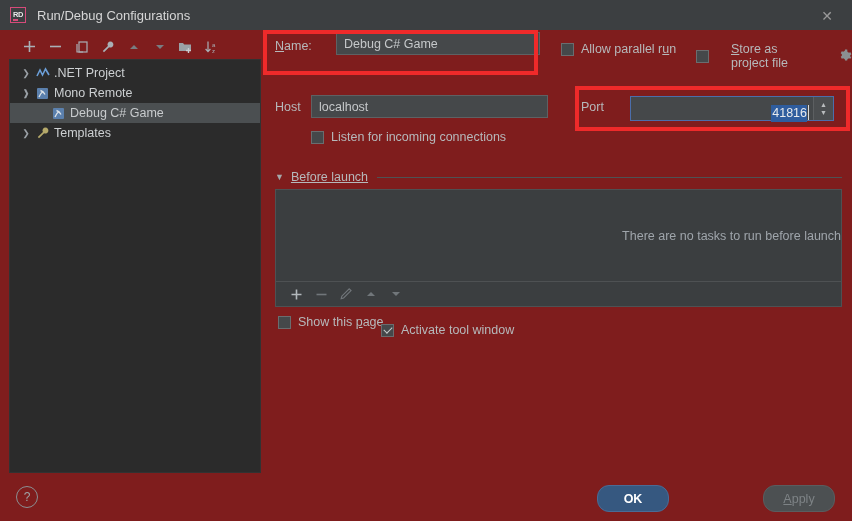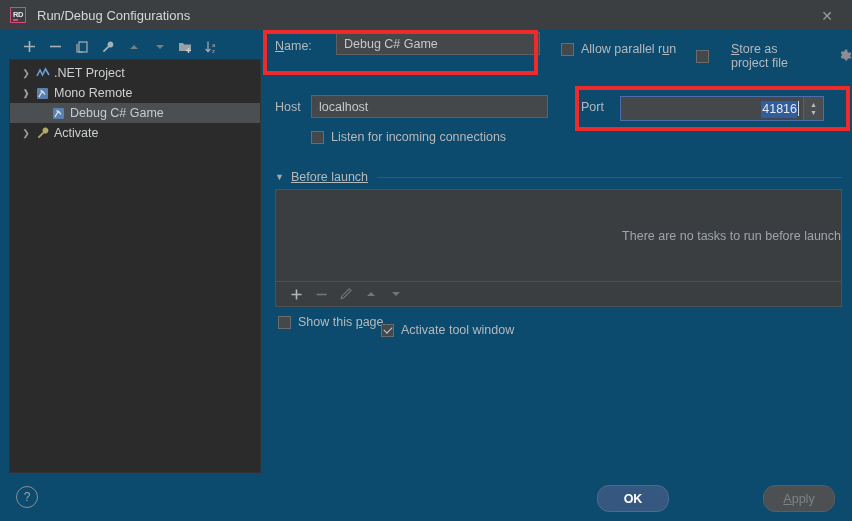--- a/index.html
+++ b/index.html
@@ -13,21 +13,21 @@
     overflow: hidden;
     font-family: "Liberation Sans", sans-serif;
     font-size: 12.5px;
     color: #bbbbbb;
     position: relative;
     -webkit-font-smoothing: antialiased;
   }
   .dialog {
     position: absolute;
     inset: 0;
-    background: #0c4a6e;
+    background: #7f1d1d;
   }
 
   
   .titlebar {
     position: absolute;
     left: 0; top: 0;
     width: 852px;
     height: 30px;
     background: #3c3f41;
     display: flex;
@@ -146,27 +146,27 @@
     height: 23px;
     display: flex;
     align-items: center;
     padding: 0 7px;
     color: #c5c8ca;
     font-size: 12.5px;
   }
 
   .spinner-field {
     position: absolute;
-    left: 39px; top: 3px;
+    left: 49px; top: 3px;
     width: 204px; height: 25px;
     background: #45484a;
     border: 1px solid #4b6eab;
     box-sizing: border-box;
     display: flex;
-    align-items: center;
+    align-items: flex-end;
   }
   .spin-value {
     flex: 1;
     text-align: right;
     padding-right: 1px;
     font-size: 12.5px;
   }
   .sel {
     background: #2f5d9e;
     color: #e8eaec;
@@ -394,21 +394,21 @@
         <div class="tree-label">Debug C# Game</div>
       </div>
 
       <div class="tree-row">
         <div class="tw">❯</div>
         <div class="tree-ico">
           <svg width="14" height="14" viewBox="0 0 14 14">
               <path d="M9.5 1.5a3 3 0 0 0-2.6 4.5L1.8 11.1l1.2 1.2 5.1-5.1a3 3 0 1 0 1.4-5.7z" fill="#b5a96a"></path>
             </svg>
         </div>
-        <div class="tree-label bold">Activate</div>
+        <div class="tree-label bold">Templates</div>
       </div>
 
     </div>
   </div>
 
   <div class="form">
 
     <div class="row" style="left:9px; top:39px;">
       <div class="label"><span class="u">N</span><span>ame:</span></div>
     </div>

